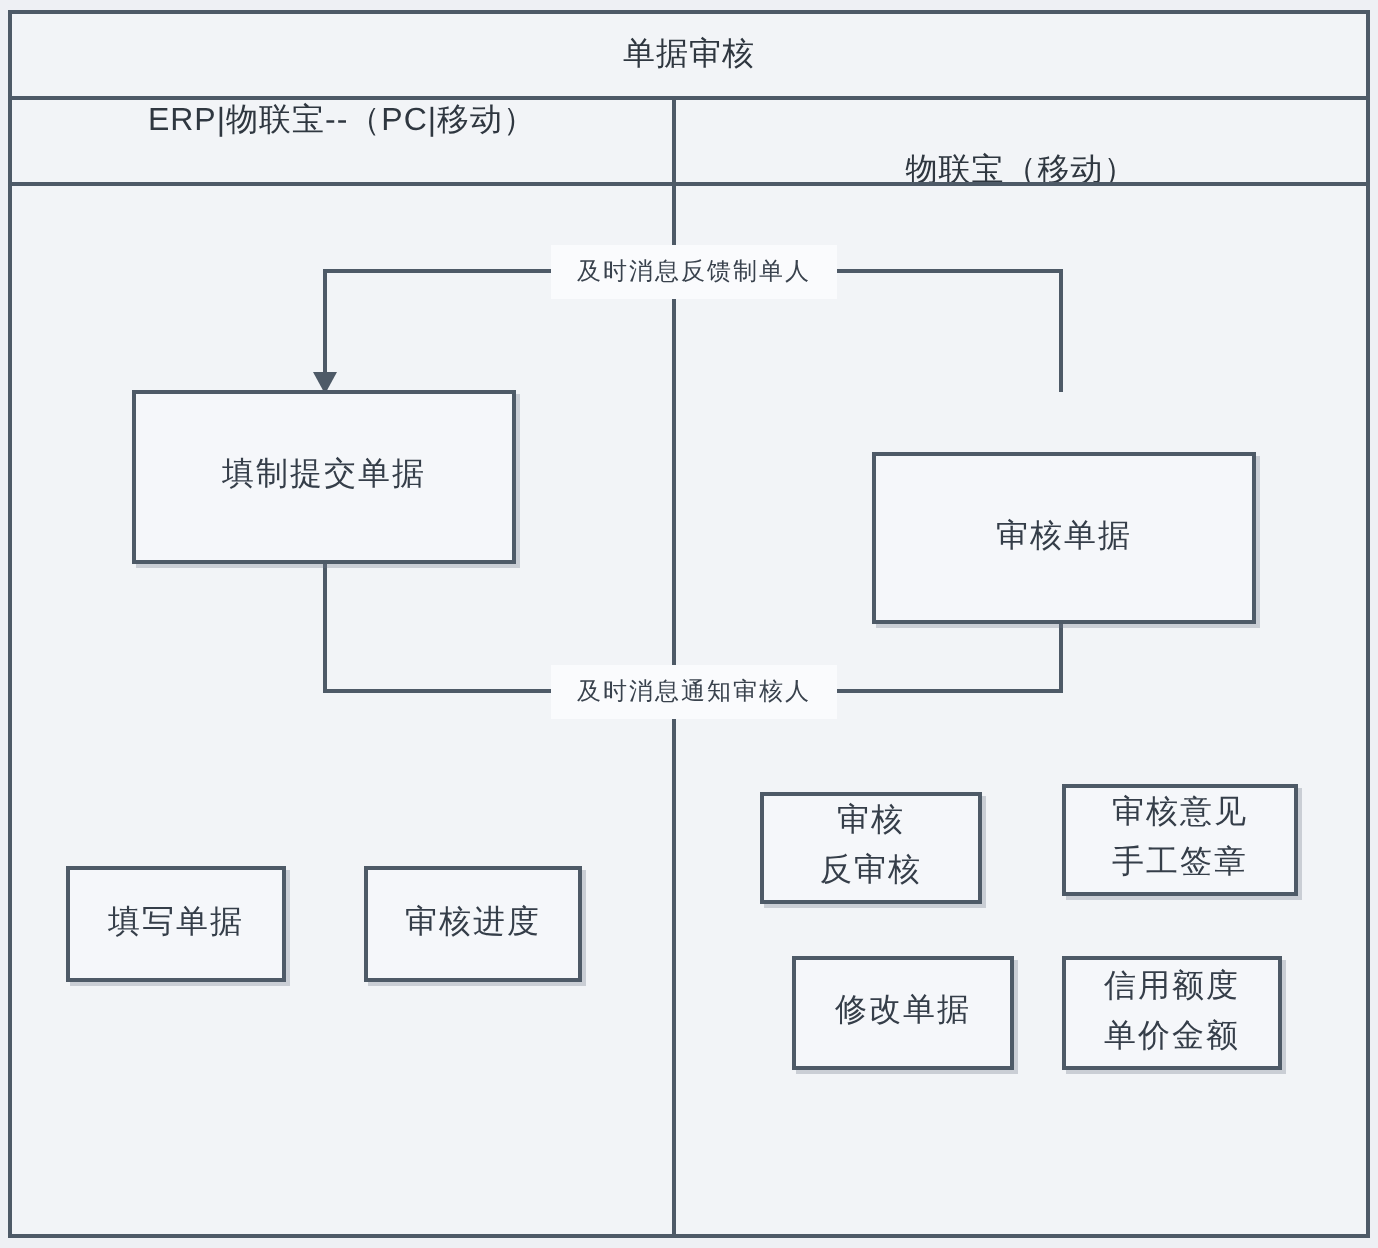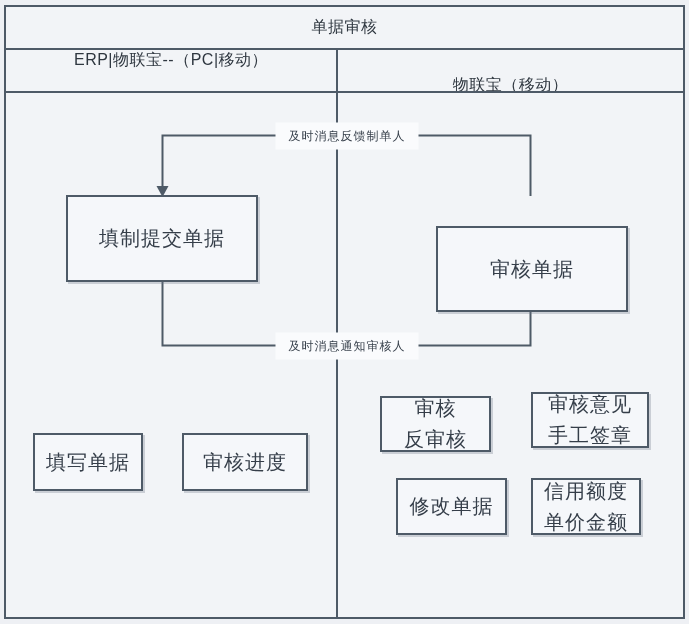--- a/index.html
+++ b/index.html
@@ -67,31 +67,31 @@
   .node {
     position: absolute;
     box-sizing: border-box;
     border: 2px solid #4e5a67;
     background: #f5f7fa;
     display: flex;
     flex-direction: column;
     align-items: center;
     justify-content: center;
     color: #353e49;
-    font-size: 20px;
+    font-size: 16px;
     letter-spacing: 1px;
     text-align: center;
     line-height: 1.55;
     box-shadow: 2px 2px 0 rgba(110,120,135,0.30);
     z-index: 2;
   }
   #node-fill-submit      { left: 66px;  top: 195px; width: 192px; height: 87px; }
   #node-review-doc       { left: 436px; top: 196px; width: 192px; height: 86px; margin-top: 30px; }
   #node-fill-doc         { left: 33px;  top: 433px; width: 110px; height: 58px; }
-  #node-review-progress  { left: 182px; top: 433px; width: 126px; height: 58px; }
+  #node-review-progress  { left: 182px; top: 433px; width: 109px; height: 58px; }
   #node-review-unreview  { left: 380px; top: 396px; width: 111px; height: 56px; text-align: center; }
   #node-opinion-sign     { left: 531px; top: 392px; width: 118px; height: 56px; }
   #node-modify-doc       { left: 380px; top: 478px; width: 111px; height: 57px; margin-left: 16px; }
   #node-credit-amount    { left: 531px; top: 478px; width: 110px; height: 57px; }
 </style>
 </head>
 <body>
 
 <div id="canvas">
 

